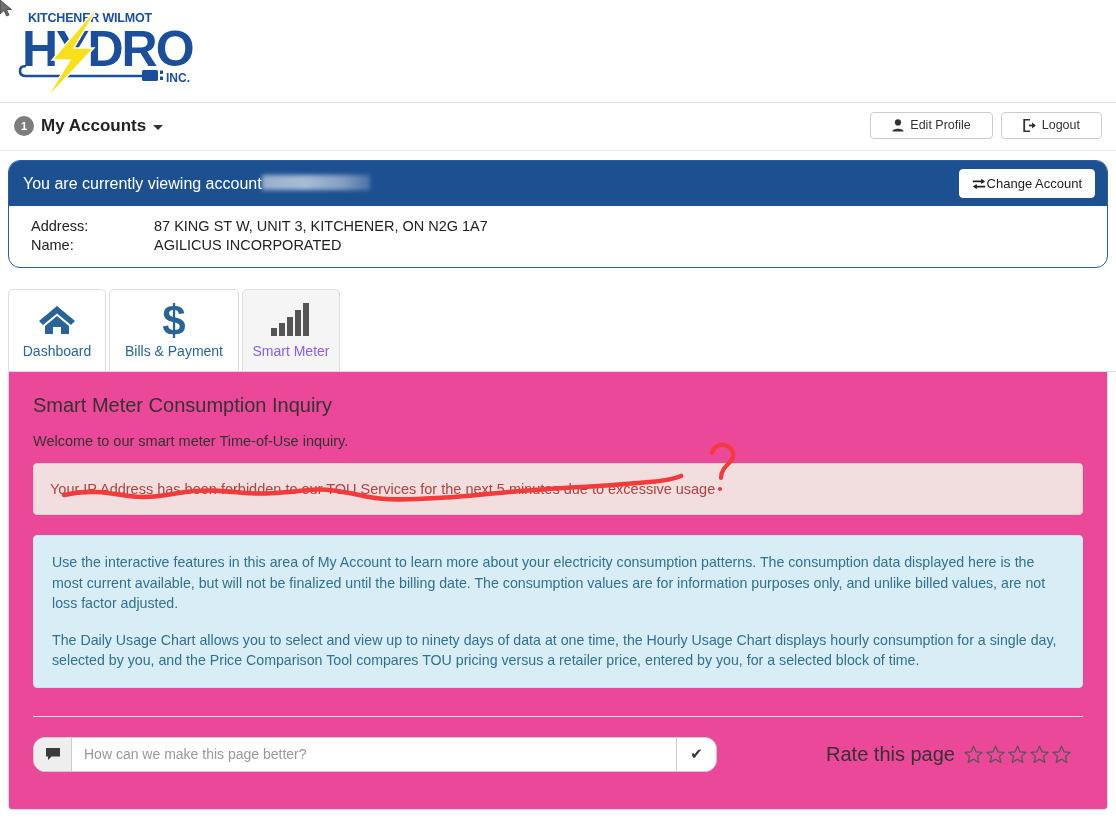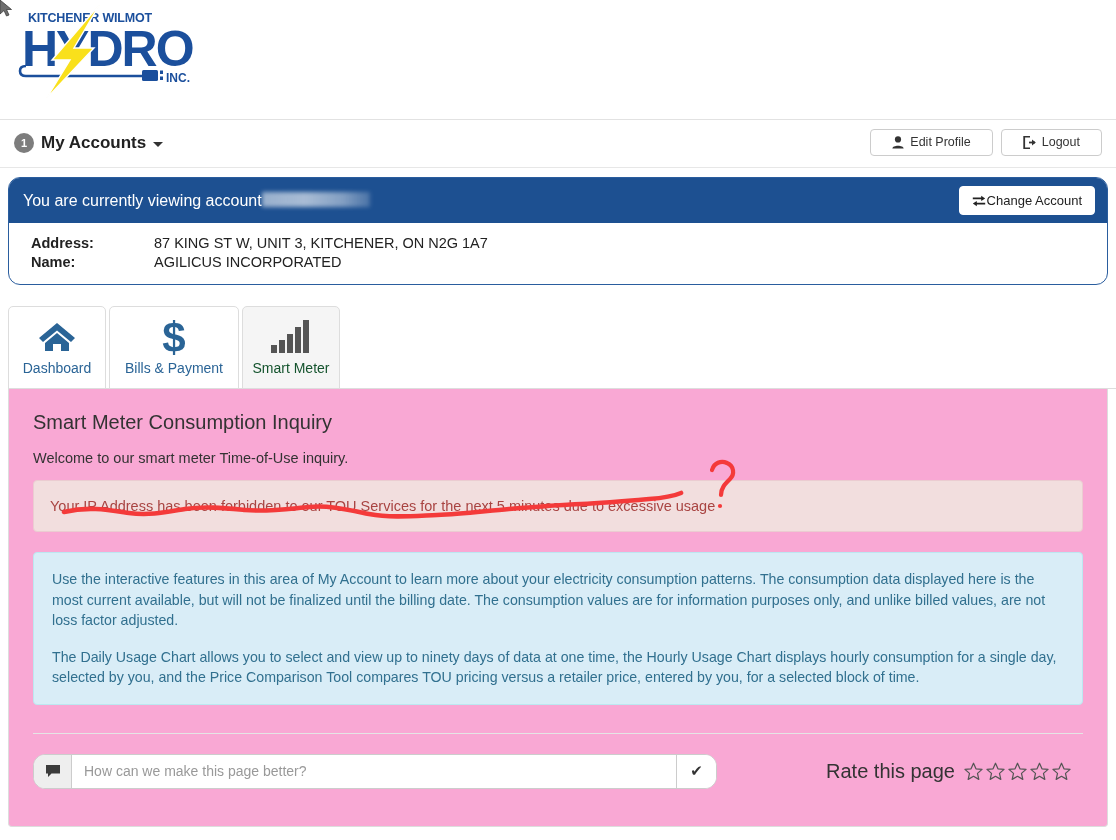--- a/index.html
+++ b/index.html
@@ -6,21 +6,21 @@
   html, body {
     margin: 0; padding: 0;
     width: 1116px; height: 840px;
     background: #ffffff;
     font-family: "Liberation Sans", sans-serif;
     overflow: hidden;
   }
 
   
   .logo-bar {
-    height: 120px;
+    height: 103px;
     background: #ffffff;
     position: relative;
     border-bottom: 1px solid #e2e2e2;
   }
   .logo-wrap {
     position: absolute;
     left: 14px; top: 4px;
     width: 180px; height: 95px;
   }
   .logo-svg { display: block; }
@@ -117,21 +117,21 @@
     cursor: pointer; line-height: 1;
   }
   .acct-details {
     padding: 12px 0 14px 22px;
     display: grid;
     grid-template-columns: 123px auto;
     row-gap: 3px;
     font-size: 14.5px;
     color: #222222;
   }
-  .acct-label { font-weight: bold; }
+  .acct-label { font-weight: normal; }
 
   
   .tabs-row {
     margin: 18px 0 0 8px;
     display: flex;
     align-items: flex-end;
     height: 86px;
     position: relative;
   }
   .tab {
@@ -145,41 +145,41 @@
     align-items: center;
     justify-content: flex-start;
     padding-top: 9px;
     margin-right: 3px;
     cursor: pointer;
     color: #2a6496;
   }
   .tab.wide { width: 130px; }
   .tab.active {
     background: #f5f5f5;
-    color: #14532d;
+    color: #8b5cf6;
   }
   .tab-icon {
     height: 42px;
     display: flex; align-items: center; justify-content: center;
   }
   .tab-label { font-size: 14px; margin-top: 2px; }
   .tabs-underline {
     position: absolute;
     left: 0; right: 0; bottom: 0;
     height: 1px;
     background: #dddddd;
   }
 
   
   .content-card {
     margin: 0 8px;
     border: 1px solid #dddddd;
     border-top: none;
     border-radius: 0 0 4px 4px;
-    background: #f9a8d4;
+    background: #ec4899;
     padding: 22px 16px 18px 16px;
     min-height: 438px;
     position: relative;
   }
   .page-title {
     font-size: 20px;
     color: #333333;
     margin: 0 0 16px 8px;
     font-weight: normal;
   }

